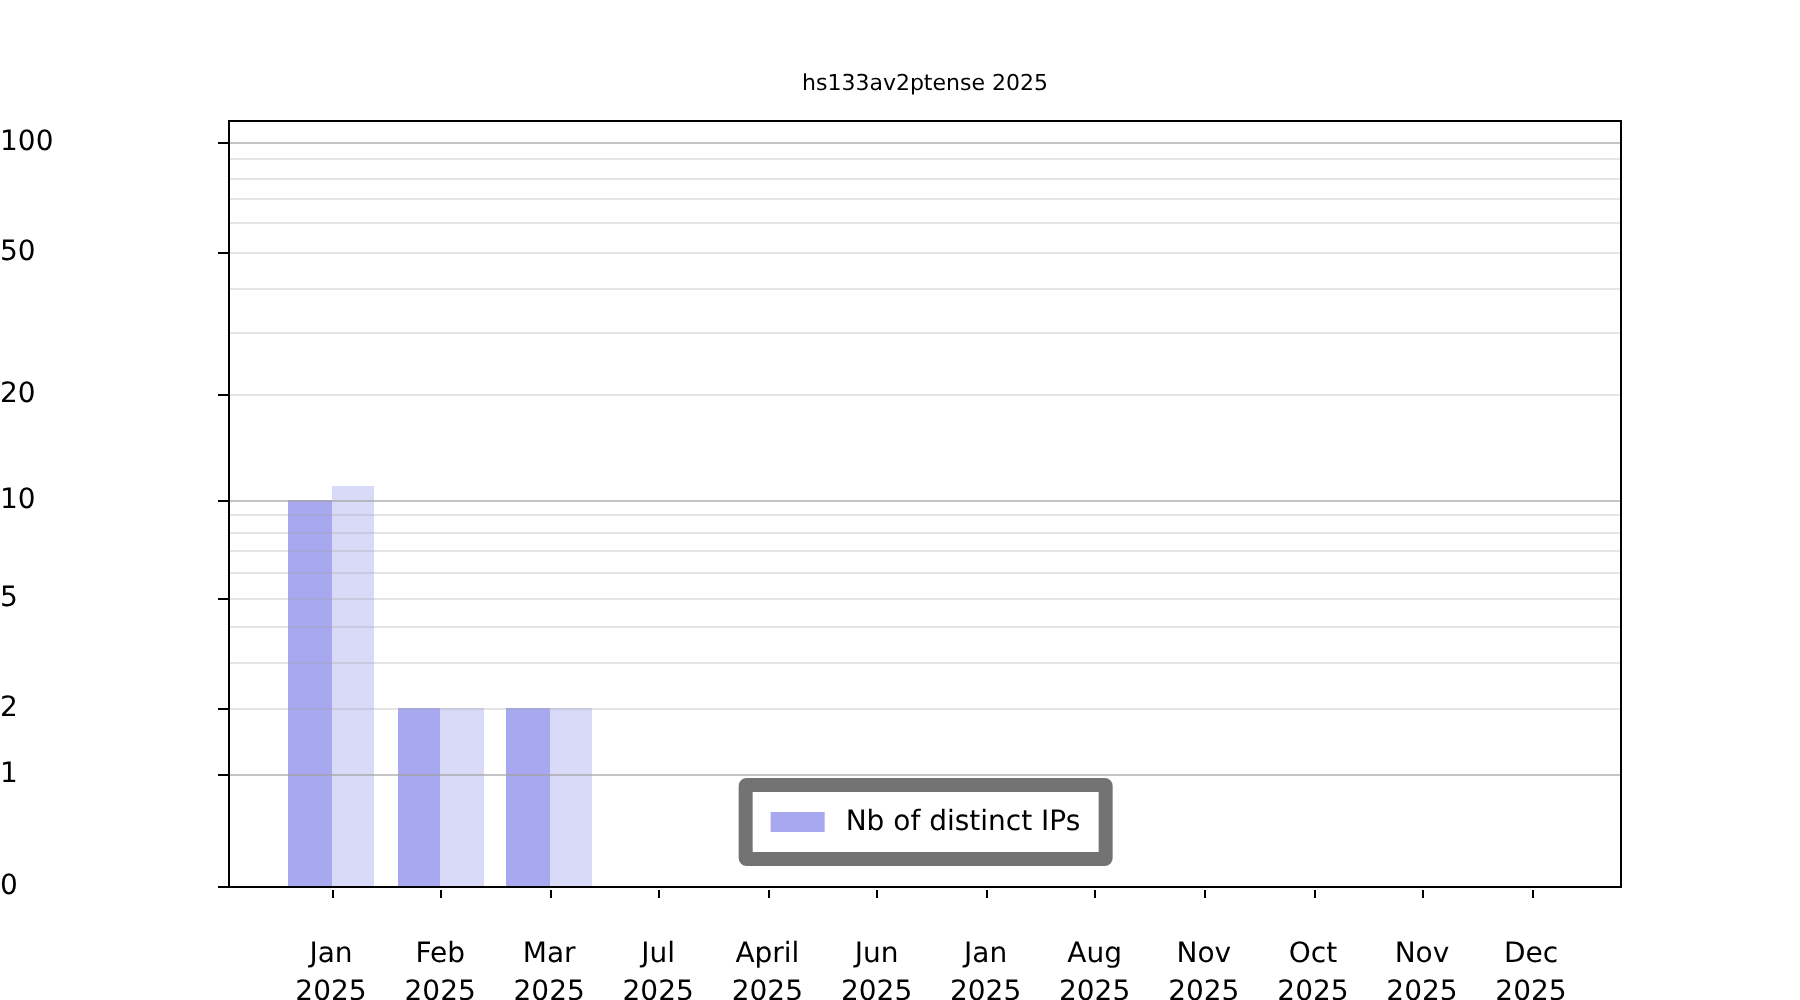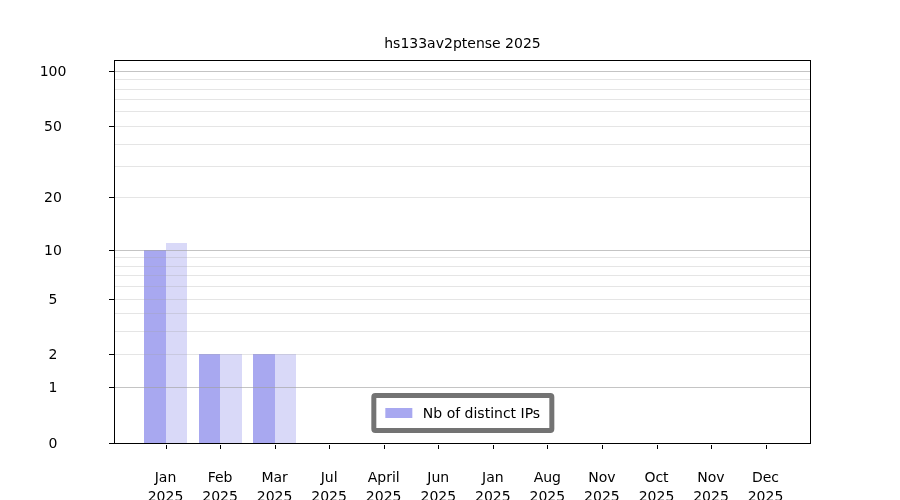--- a/index.html
+++ b/index.html
@@ -1,43 +1,43 @@
 <!DOCTYPE html>
 <html><head>
 <meta charset="utf-8">
 <style>
   html, body { margin:0; padding:0; background:#fff; }
   body { width:900px; height:500px; font-family:"DejaVu Sans", sans-serif; color:#000; }
   .figure { position:relative; width:900px; height:500px; background:#fff; overflow:hidden; }
   .chart-title {
     position:absolute; left:114px; top:35px; width:697px;
-    text-align:center; font-size:14px; color:#000;
+    text-align:center; font-size:11px; color:#000;
   }
   .plot {
     position:absolute; left:114px; top:60px; width:697px; height:384px;
     border:1px solid #000; box-sizing:border-box; background:#fff;
   }
   .layer { position:absolute; left:0; top:0; right:0; bottom:0; }
   .bar { position:absolute; bottom:0; }
   .gridline { position:absolute; left:0; right:0; height:1px; }
   .gridline.minor { background:rgba(160,160,160,0.28); }
   .gridline.major { background:rgba(160,160,160,0.62); }
   .y-tick-label {
     position:absolute; left:0; width:106px; height:18px; line-height:18px;
-    text-align:center; font-size:14px;
+    text-align:left; font-size:14px;
   }
   .y-tick-mark { position:absolute; left:109px; width:5px; height:1px; background:#000; }
   .x-tick-mark { position:absolute; top:445px; width:1px; height:4px; background:#000; }
   .x-tick-label {
     position:absolute; top:468px; width:70px; margin-left:-35px;
     text-align:center; font-size:14px; line-height:19px;
   }
   .legend {
     position:absolute; left:50%; bottom:10px; transform:translateX(-50%);
-    background:rgba(255,255,255,0.92); border:5px solid #737373; border-radius:4px;
+    background:rgba(255,255,255,0.92); border:7px solid #737373; border-radius:4px;
     padding:5px 9px; z-index:5;
   }
   .legend-row { display:flex; align-items:center; height:20px; }
   .legend-swatch { width:27px; height:10px; margin-right:11px; flex:0 0 auto; }
   .legend-label { font-size:14px; white-space:nowrap; }
 </style>
 </head>
 <body>
 
 <div class="figure">

